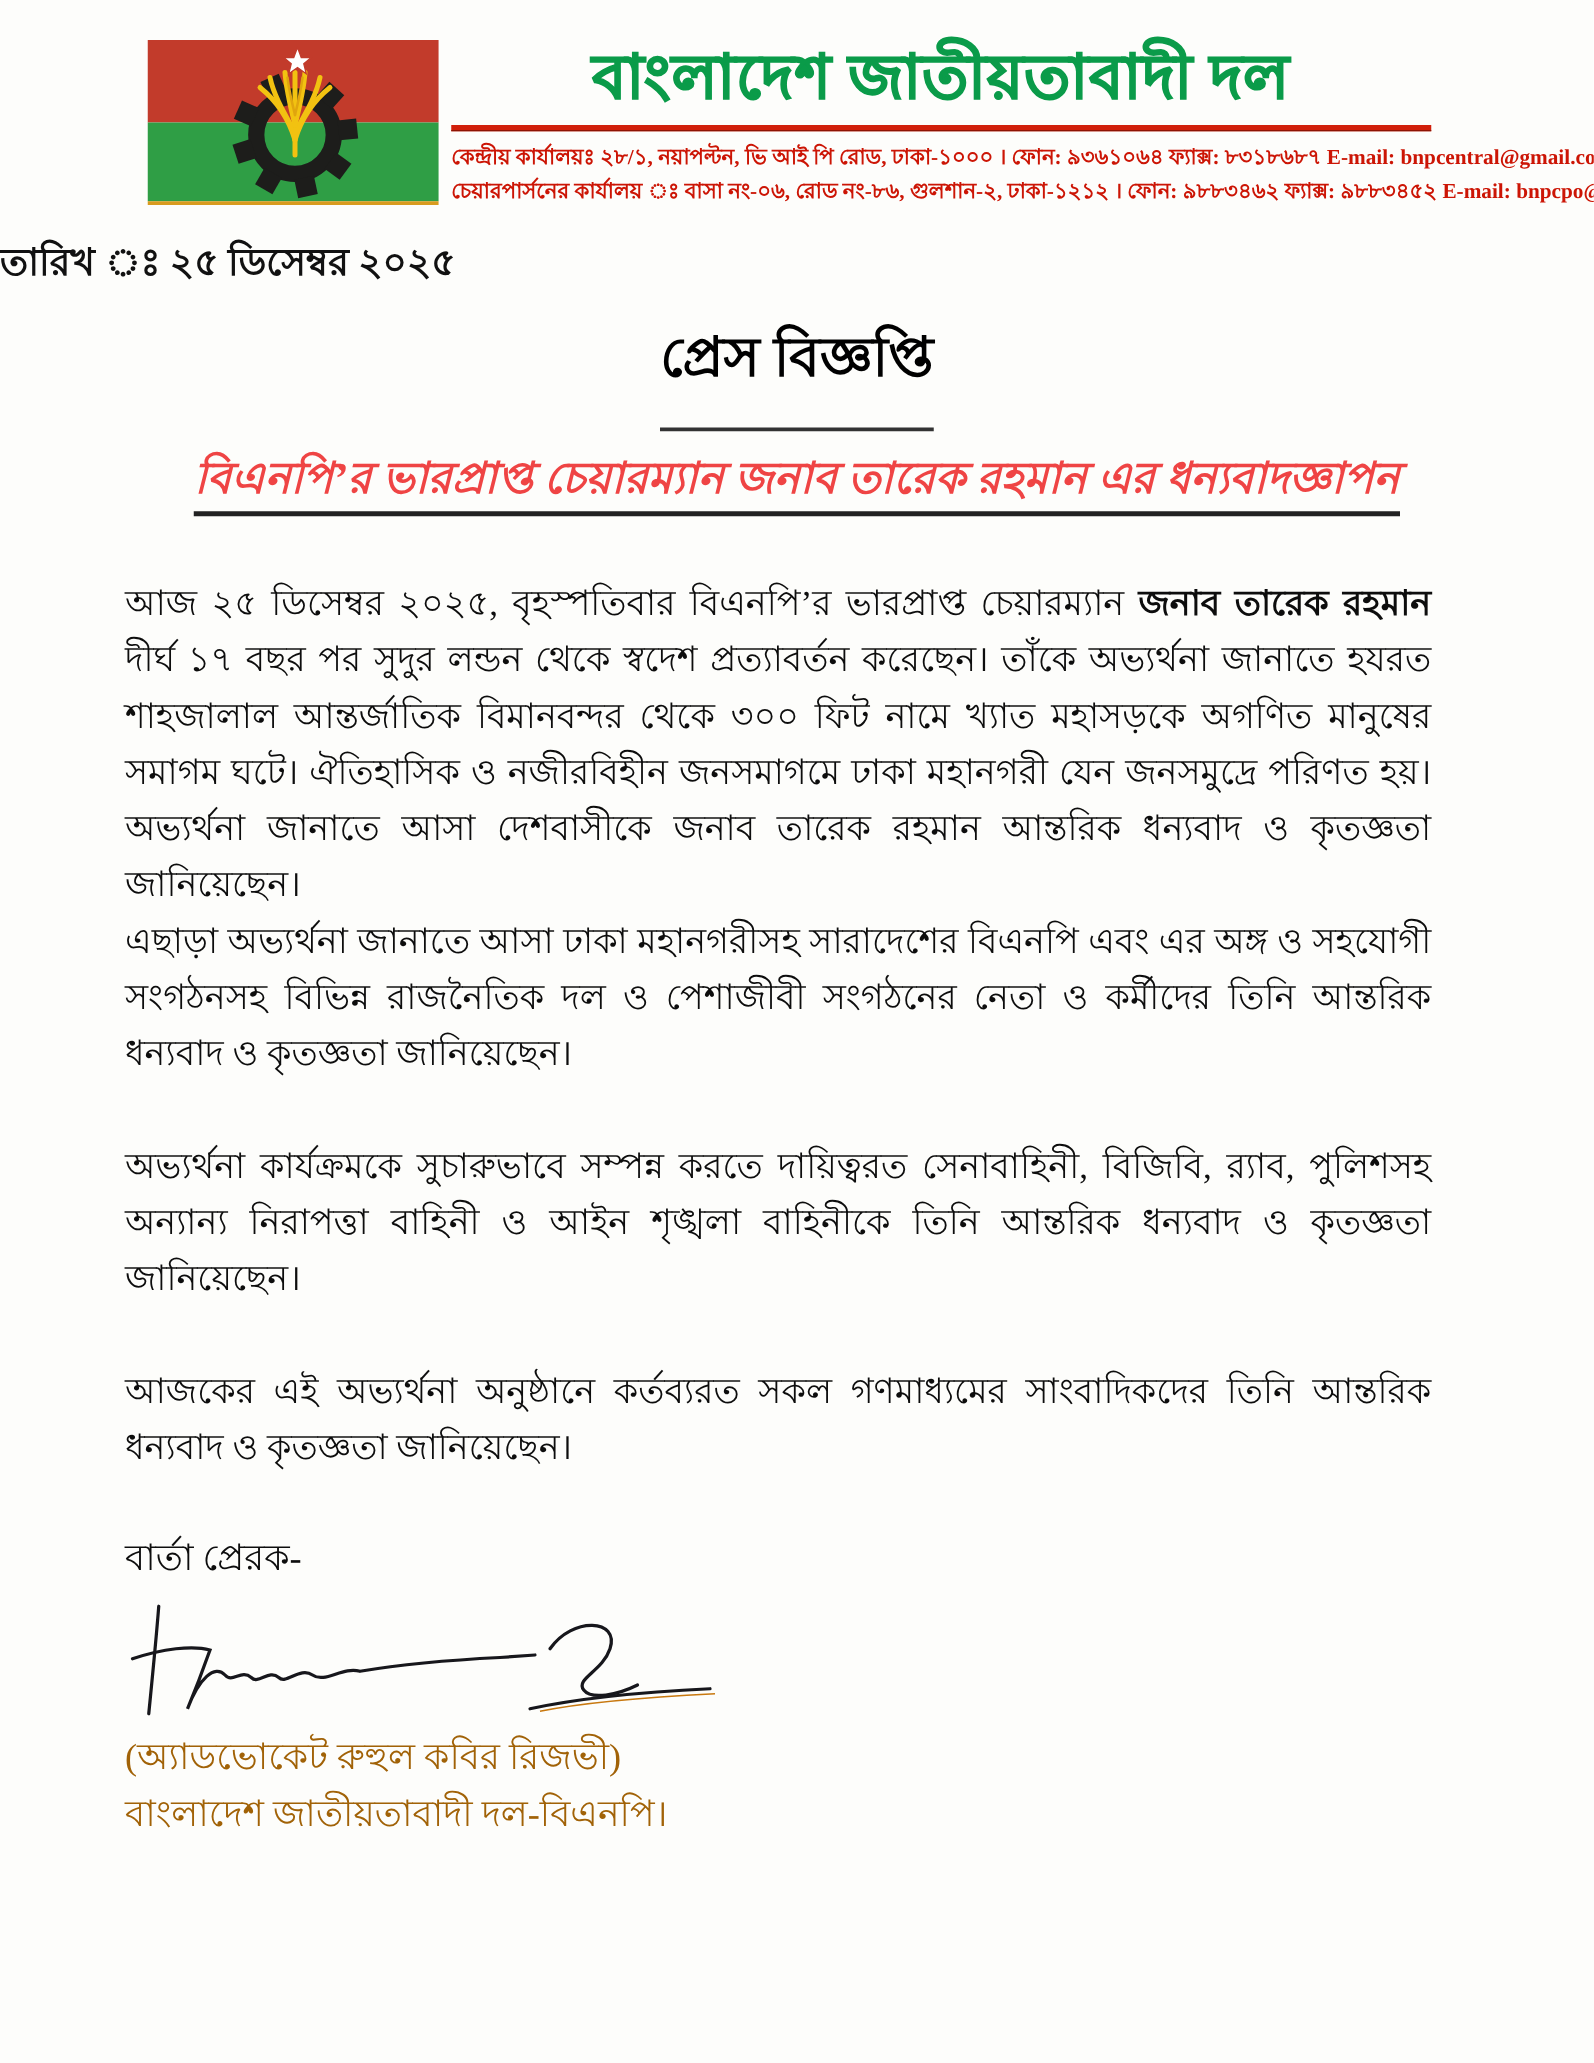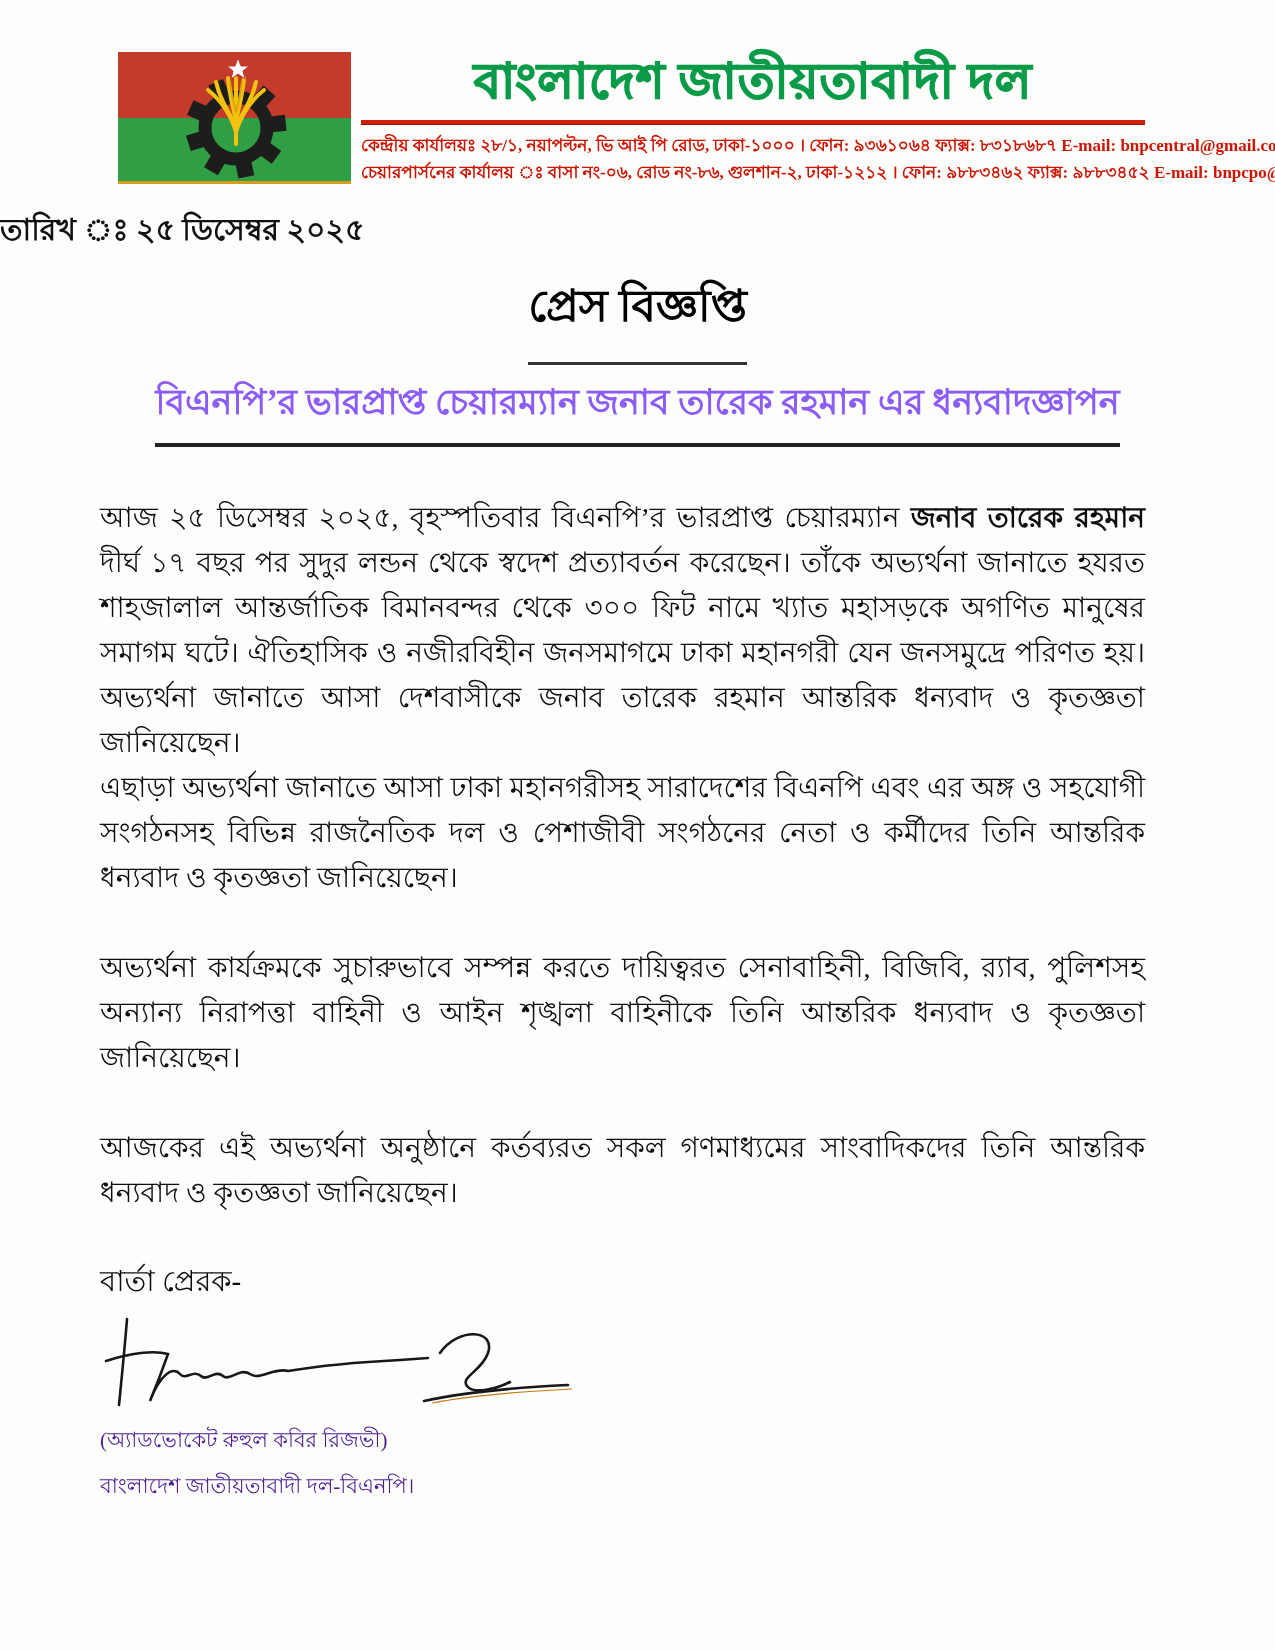--- a/index.html
+++ b/index.html
@@ -16,21 +16,21 @@
     width: 1275px;
     height: 1650px;
     background: #fdfdfb;
     position: relative;
   }
 
   
   .letterhead {
     display: flex;
     align-items: flex-start;
-    padding: 52px 130px 0 118px;
+    padding: 32px 130px 0 118px;
     gap: 10px;
   }
   .logo-box {
     flex: 0 0 auto;
     width: 233px;
     height: 132px;
     position: relative;
   }
   .head-right {
     flex: 1 1 auto;
@@ -78,48 +78,49 @@
     font-weight: 800;
     color: #000;
     padding-bottom: 16px;
     border-bottom: 3px solid #333;
   }
   .subtitle-row { text-align: center; margin-top: 14px; padding: 0 95px; }
   .subtitle {
     display: inline-block;
     font-size: 35px;
     font-weight: 800;
-    color: #8b5cf6;
+    color: #ef4444;
     line-height: 48px;
-    padding-bottom: 16px;
+    padding-bottom: 2px;
     border-bottom: 4px solid #222;
     white-space: nowrap;
+    font-style: italic;
   }
 
   
   .body-text {
     margin: 48px 130px 0 100px;
     font-size: 28px;
     line-height: 45px;
     text-align: justify;
     color: #0d0d0d;
   }
   .body-text p { margin: 0; }
   .body-text p + p.flow { margin-top: 0; }
   .body-text p.gap { margin-top: 45px; }
   .bold-inline { font-weight: 800; margin-top: 48px; }
 
   
   .sender-block { margin: 44px 130px 0 100px; }
   .sender-label { font-size: 29px; line-height: 44px; color: #0d0d0d; }
   .signature-wrap { margin: 10px 0 0 2px; height: 104px; }
   .sender-name, .sender-role, .sender-org {
-    font-size: 21px;
+    font-size: 29px;
     line-height: 46px;
-    color: #4c1d95;
+    color: #a16207;
   }
 </style>
 </head>
 <body>
 
 <div class="page">
 
   <div class="letterhead">
     <div class="logo-box">
       <svg width="233" height="132" viewBox="0 0 233 132">

